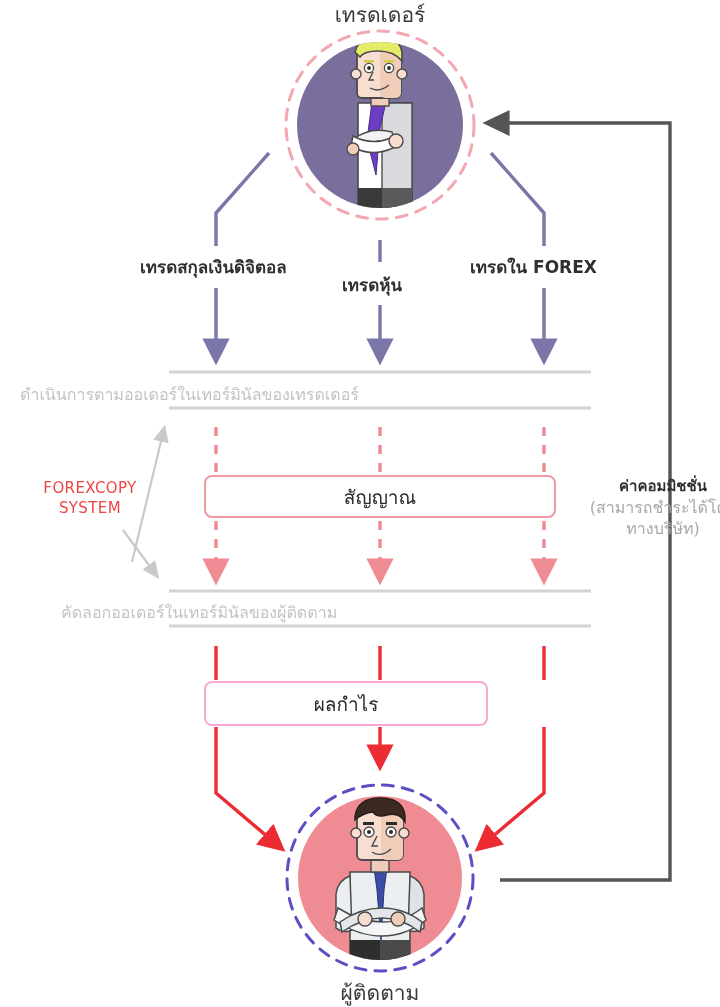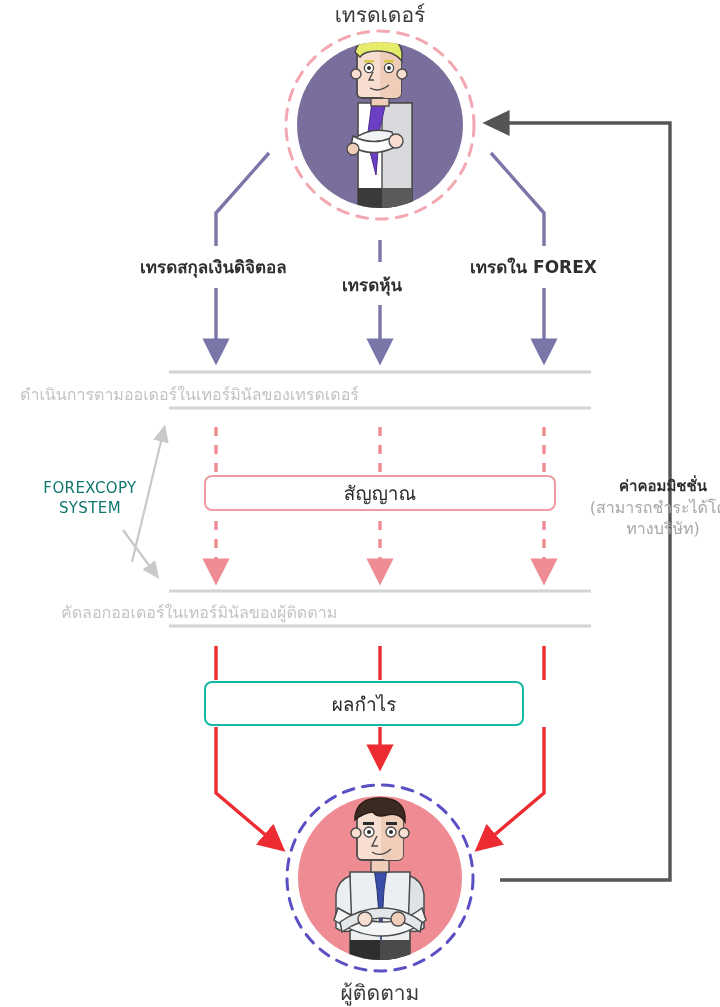--- a/index.html
+++ b/index.html
@@ -54,21 +54,21 @@
     color: #c3c3c3;
   }
   .rail-lbl-top { top: 382px; }
   .rail-lbl-bot { top: 600px; padding-left: 41px; }
 
   .sys-lbl {
     left: 10px; top: 478px;
     width: 120px;
     text-align: center;
     font-size: 15px;
-    color: #0f766e;
+    color: #ef4444;
     letter-spacing: .4px;
     line-height: 20px;
     white-space: normal;
   }
   .comm-wrap {
     left: 568px; top: 476px;
     width: 150px;
     text-align: center;
     line-height: 21px;
     white-space: normal;
@@ -89,27 +89,27 @@
     display: flex;
     align-items: center;
     justify-content: center;
     background: #ffffff;
     border-radius: 8px;
     font-size: 19px;
     color: #2a2a2a;
   }
   .box-signal {
     left: 184px; top: 475px;
-    width: 352px; height: 36px;
+    width: 352px; height: 43px;
     border: 2px solid #f09ba2;
   }
   .box-profit {
     left: 184px; top: 681px;
-    width: 320px; height: 45px;
-    border: 2px solid #14b8a6;
+    width: 284px; height: 45px;
+    border: 2px solid #f9a8d4;
   }
 </style>
 </head>
 <body>
 
 <div id="stage">
 
   <svg id="diagram-svg" viewBox="0 0 720 1007">
     <defs>
       <marker id="ah-purple" markerWidth="10" markerHeight="10" refX="4" refY="5" orient="auto" markerUnits="strokeWidth">

